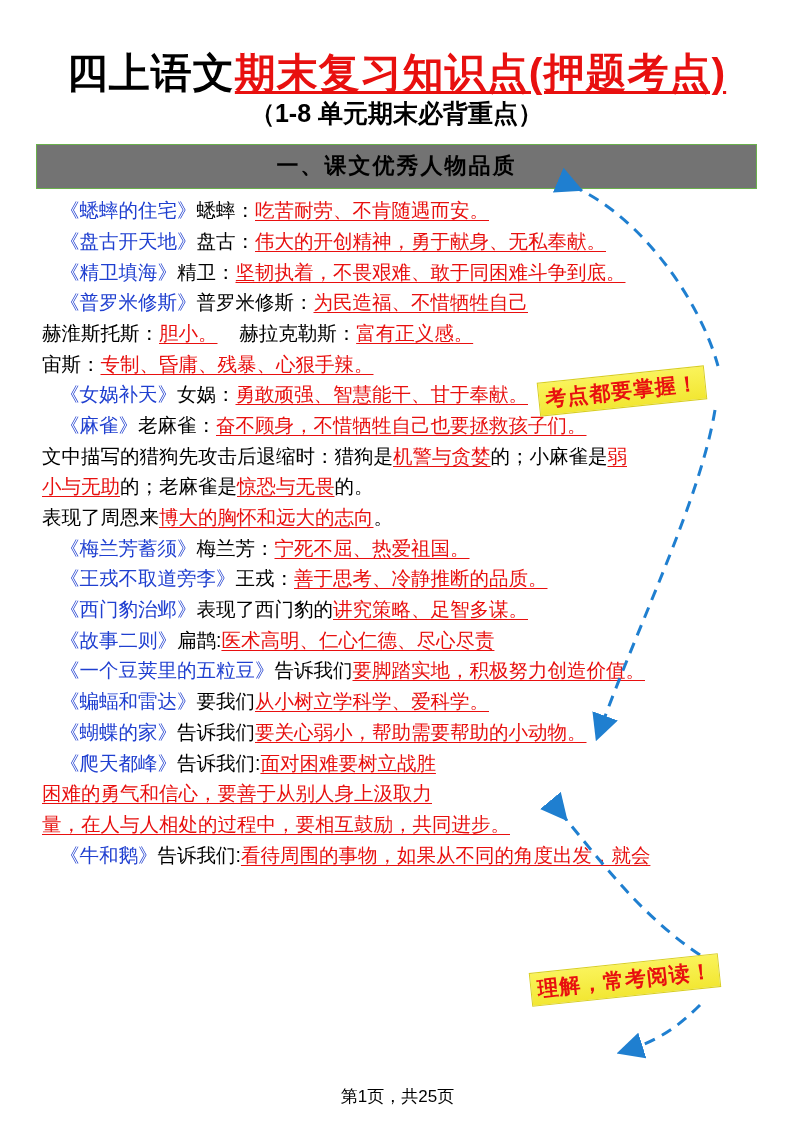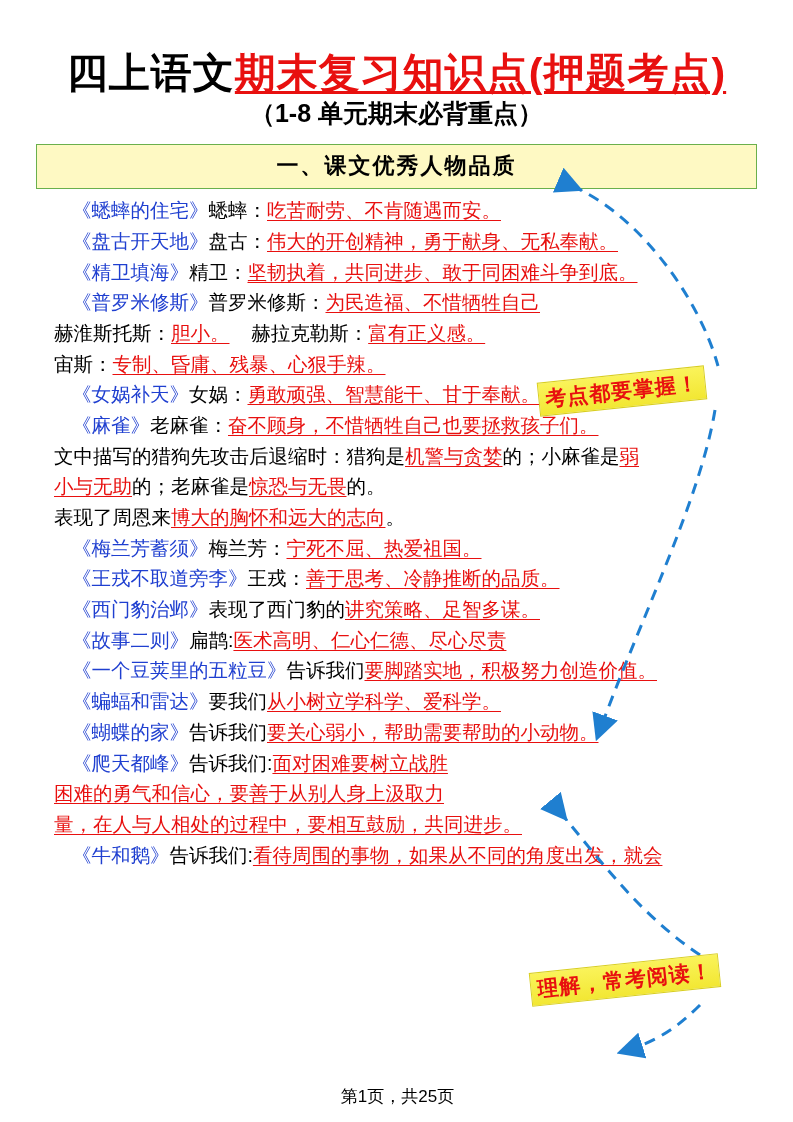--- a/index.html
+++ b/index.html
@@ -31,36 +31,36 @@
   .subtitle{
     text-align:center;
     font-size:25px;
     font-weight:bold;
     color:#000;
   }
   
   .section-head{
     margin:14px 10px 8px 10px;
     border:1px solid #6ab04c;
-    background:#fef9c3;
+    background:#737373;
     text-align:center;
     font-size:22px;
     font-weight:bold;
     color:#000;
     padding:6px 0 7px 0;
     letter-spacing:2px;
   }
   
   .lines{padding:0 12px;}
   .line{
     font-size:19.5px;
     line-height:1.42;
     color:#000;
     white-space:nowrap;
-    margin:0 0 3px 16px;
+    margin:0 0 3px 4px;
   }
   .ind{padding-left:18px;}
   .blue{color:#1f3fd0;}
   .red{color:#e8100f;}
   .u{text-decoration:underline;text-decoration-color:#e8100f;text-underline-offset:3px;}
   .blk{color:#000;}
   
   .callout{
     position:absolute;
     font-weight:bold;
@@ -106,21 +106,21 @@
   <div class="title">
     <span class="blk">四上语文</span><span class="red">期末复习知识点(押题考点)</span>
   </div>
   <div class="subtitle">（1-8 单元期末必背重点）</div>
 
   <div class="section-head">一、课文优秀人物品质</div>
 
   <div class="lines">
     <div class="line ind"><span class="blue">《蟋蟀的住宅》</span><span class="blk">蟋蟀：</span><span class="red u">吃苦耐劳、不肯随遇而安。</span></div>
     <div class="line ind"><span class="blue">《盘古开天地》</span><span class="blk">盘古：</span><span class="red u">伟大的开创精神，勇于献身、无私奉献。</span></div>
-    <div class="line ind"><span class="blue">《精卫填海》</span><span class="blk">精卫：</span><span class="red u">坚韧执着，共同进步、敢于同困难斗争到底。</span></div>
+    <div class="line ind"><span class="blue">《精卫填海》</span><span class="blk">精卫：</span><span class="red u">坚韧执着，不畏艰难、敢于同困难斗争到底。</span></div>
     <div class="line ind"><span class="blue">《普罗米修斯》</span><span class="blk">普罗米修斯：</span><span class="red u">为民造福、不惜牺牲自己</span></div>
     <div class="line"><span class="blk">赫淮斯托斯：</span><span class="red u">胆小。</span>&nbsp;&nbsp;&nbsp;&nbsp;<span class="blk">赫拉克勒斯：</span><span class="red u">富有正义感。</span></div>
     <div class="line"><span class="blk">宙斯：</span><span class="red u">专制、昏庸、残暴、心狠手辣。</span></div>
     <div class="line ind"><span class="blue">《女娲补天》</span><span class="blk">女娲：</span><span class="red u">勇敢顽强、智慧能干、甘于奉献。</span></div>
     <div class="line ind"><span class="blue">《麻雀》</span><span class="blk">老麻雀：</span><span class="red u">奋不顾身，不惜牺牲自己也要拯救孩子们。</span></div>
 
     <div class="line"><span class="blk">文中描写的猎狗先攻击后退缩时：猎狗是</span><span class="red u">机警与贪婪</span><span class="blk">的；小麻雀是</span><span class="red u">弱</span></div>
     <div class="line"><span class="red u">小与无助</span><span class="blk">的；老麻雀是</span><span class="red u">惊恐与无畏</span><span class="blk">的。</span></div>
     <div class="line"><span class="blk">表现了周恩来</span><span class="red u">博大的胸怀和远大的志向</span><span class="blk">。</span></div>
 

